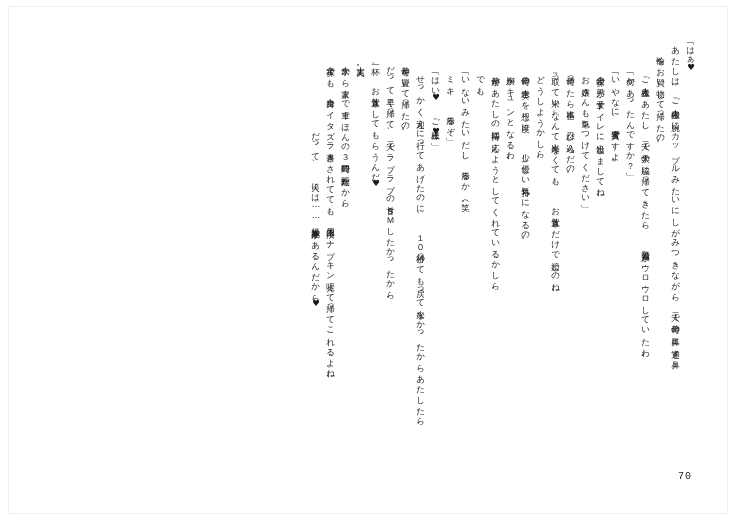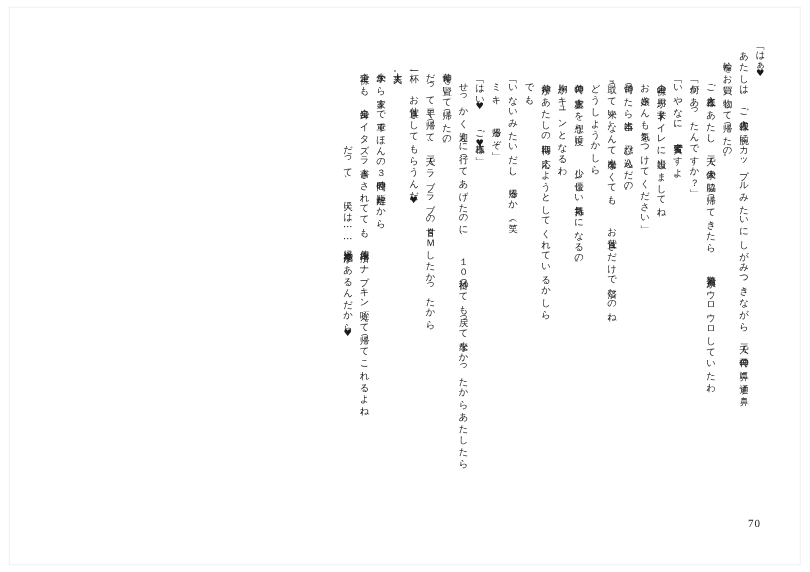--- a/index.html
+++ b/index.html
@@ -59,21 +59,21 @@
   .col.indent3 { padding-top: 30px; }
   .col.indent5 { padding-top: 86px; }
 
   .page-number {
     position: absolute;
     right: 44px;
     bottom: 38px;
     font-size: 10px;
     letter-spacing: 1px;
     color: #222222;
-    font-family: Liberation Serif, serif;
+    font-family: Liberation Mono, monospace;
   }
 </style>
 </head>
 <body>
 
 <div class="page">
   <div class="page-frame"></div>
 
   <div class="text-block">
     <div class="col">「はぁ♥</div>

